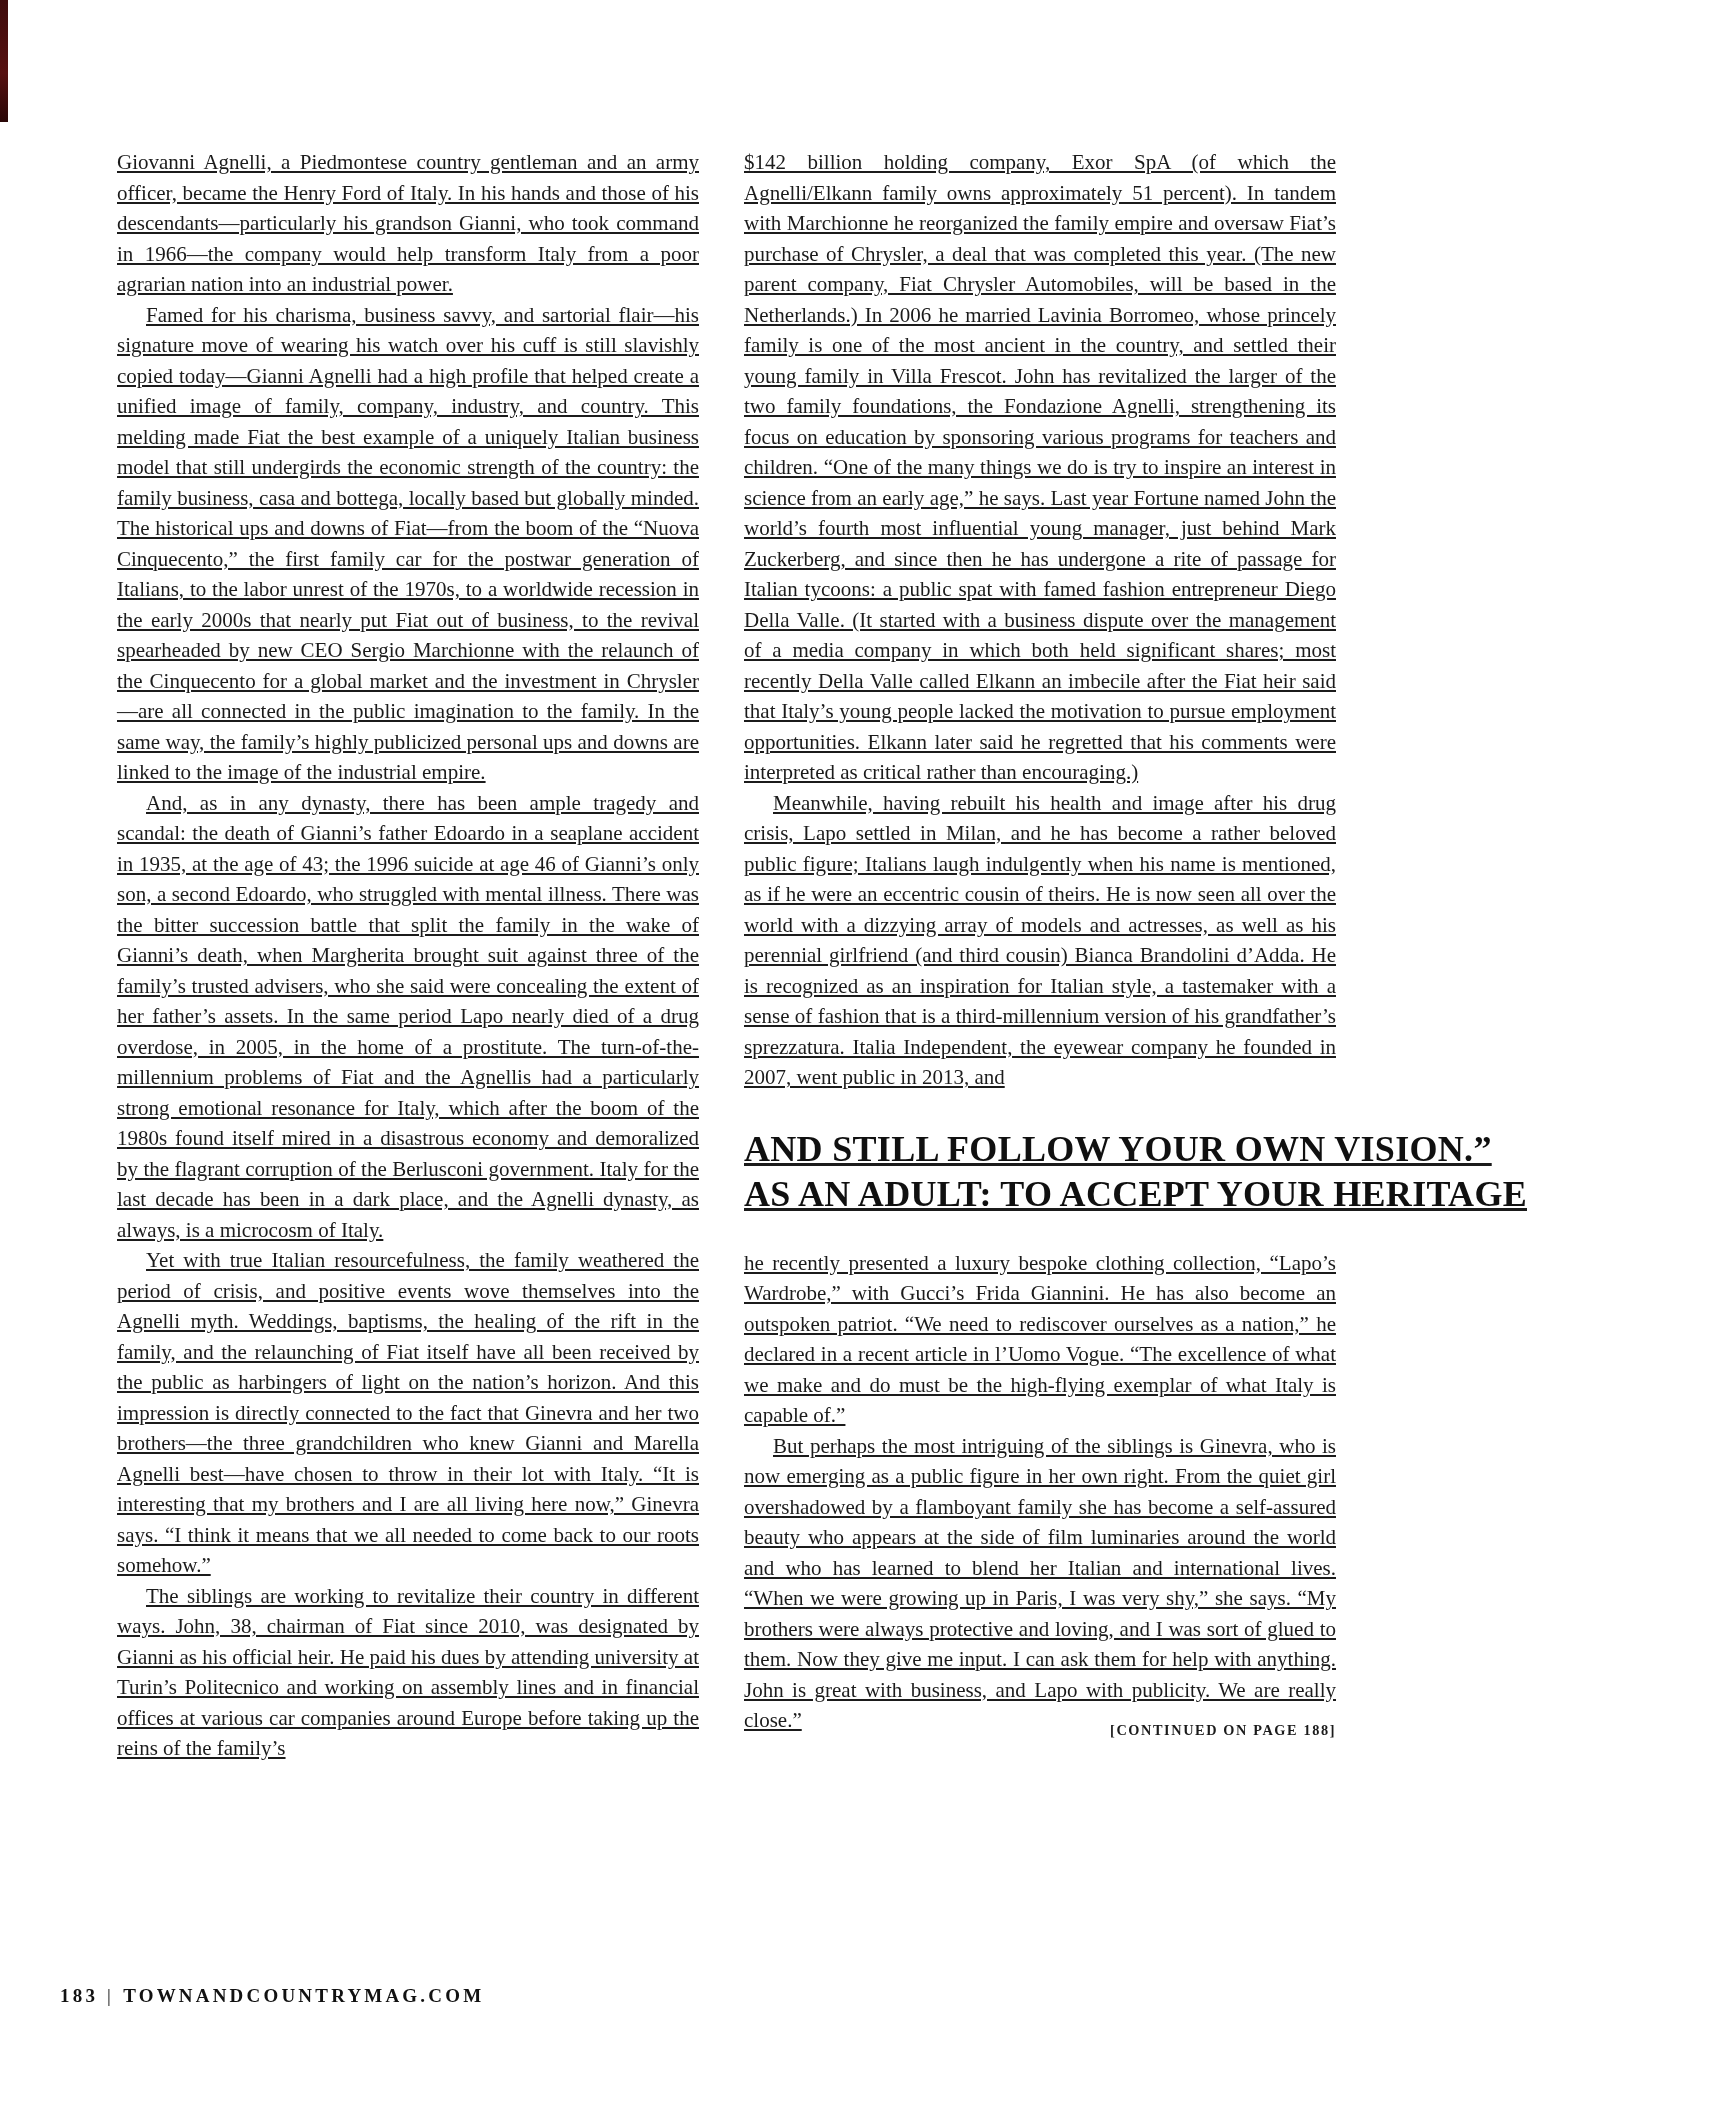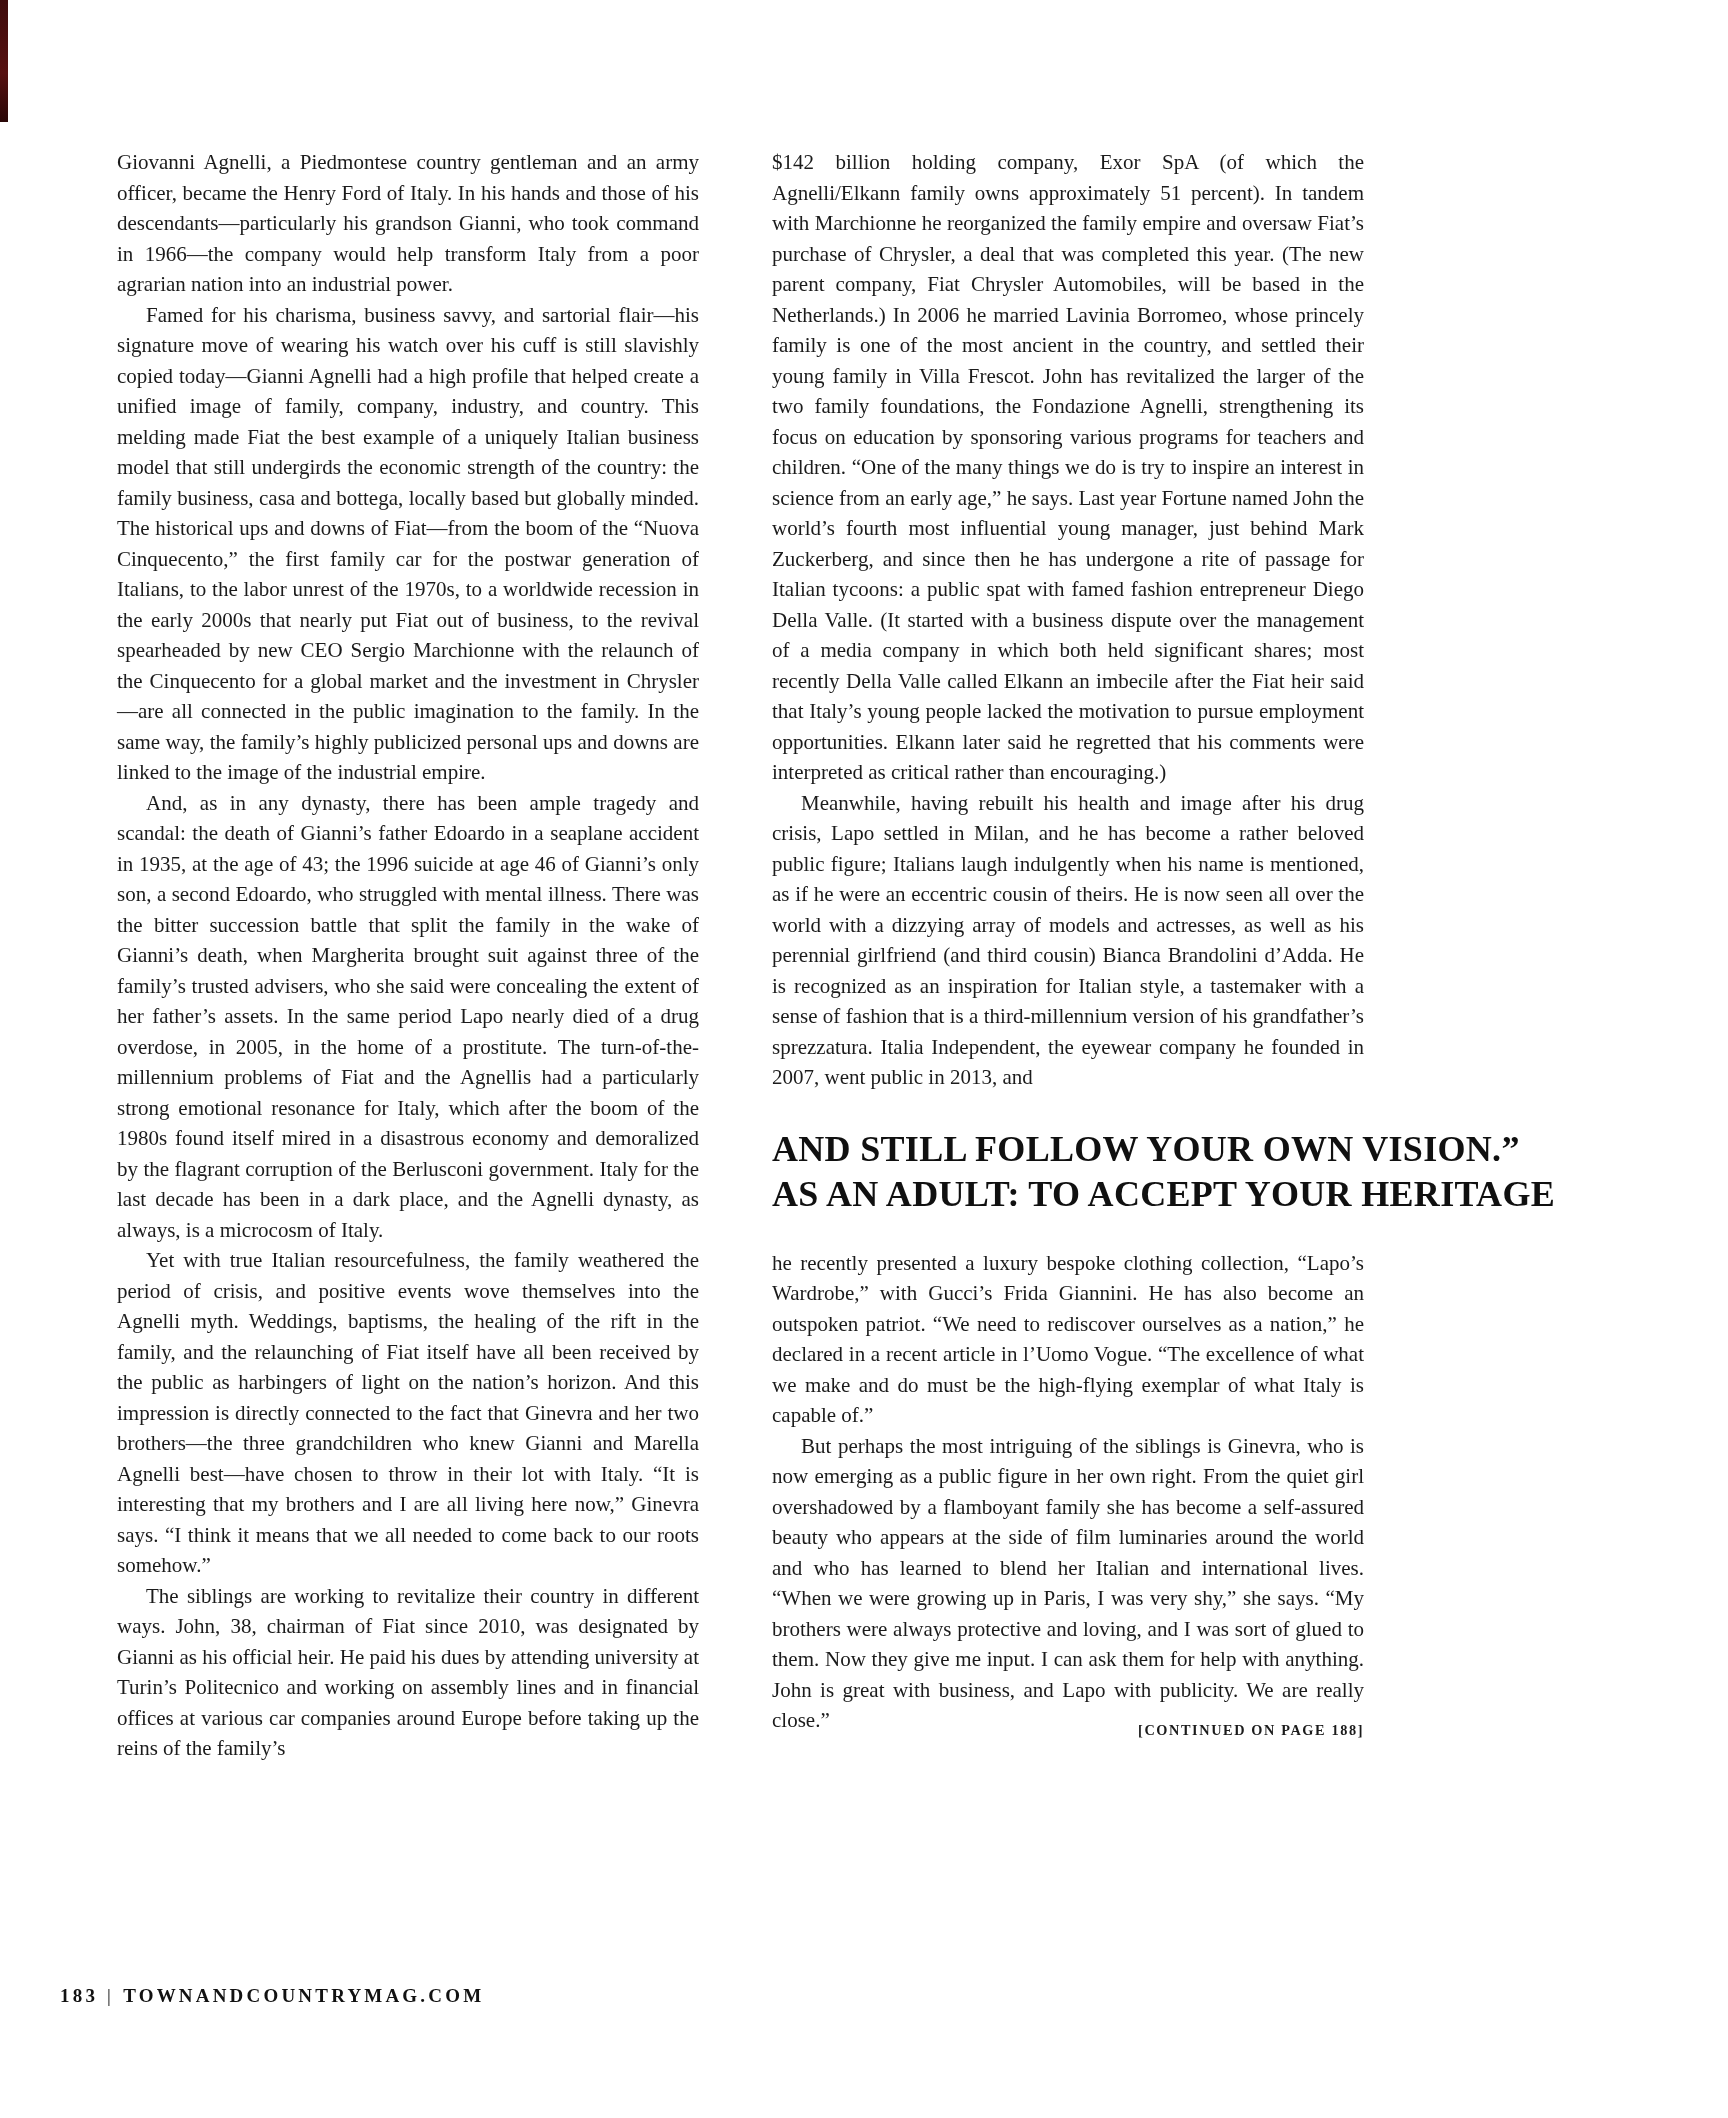--- a/index.html
+++ b/index.html
@@ -19,27 +19,28 @@
     position: absolute;
     left: 0;
     top: 0;
     width: 8.4px;
     height: 122px;
     background: linear-gradient(180deg, #3f0c0c 0%, #561111 60%, #2a0707 100%);
   }
   .col {
     position: absolute;
     top: 147px;
+    text-decoration: underline;
   }
   .col-left {
     left: 117px;
     width: 582px;
   }
   .col-right {
-    left: 772px;
+    left: 744px;
     width: 592px;
   }
   .para {
     margin: 0;
     font-size: 21px;
     line-height: 30.5px;
     text-align: justify;
     hyphens: auto;
     color: #1b1b1b;
   }

